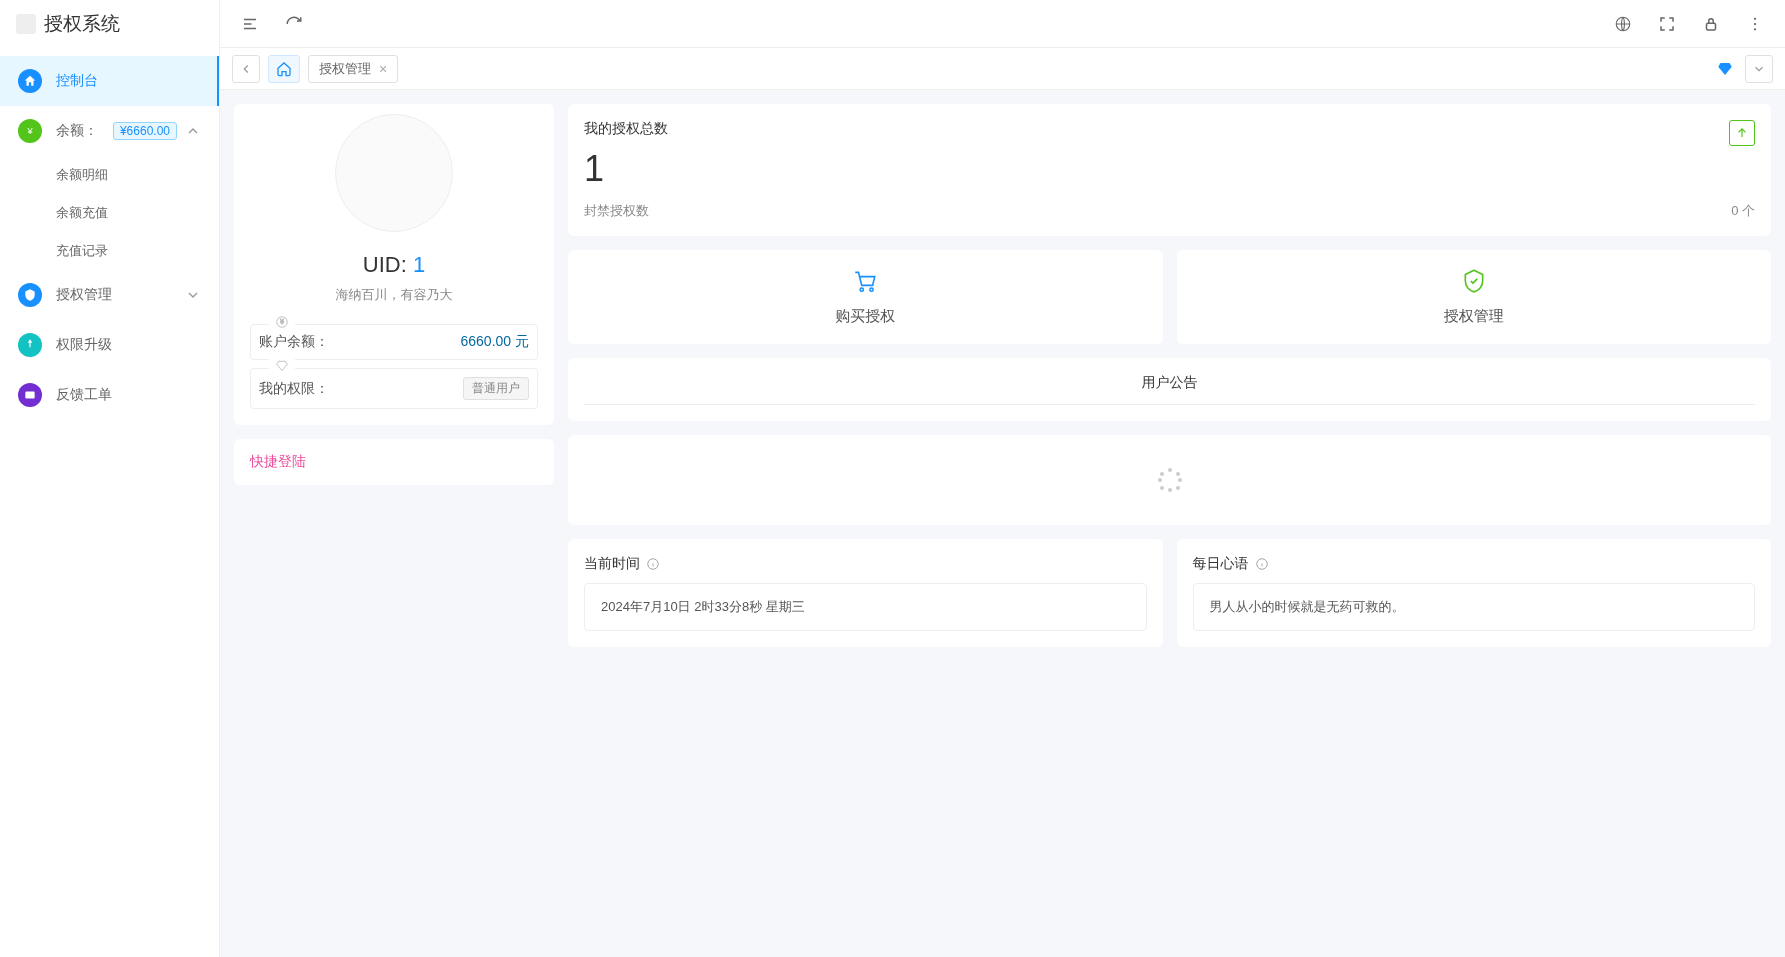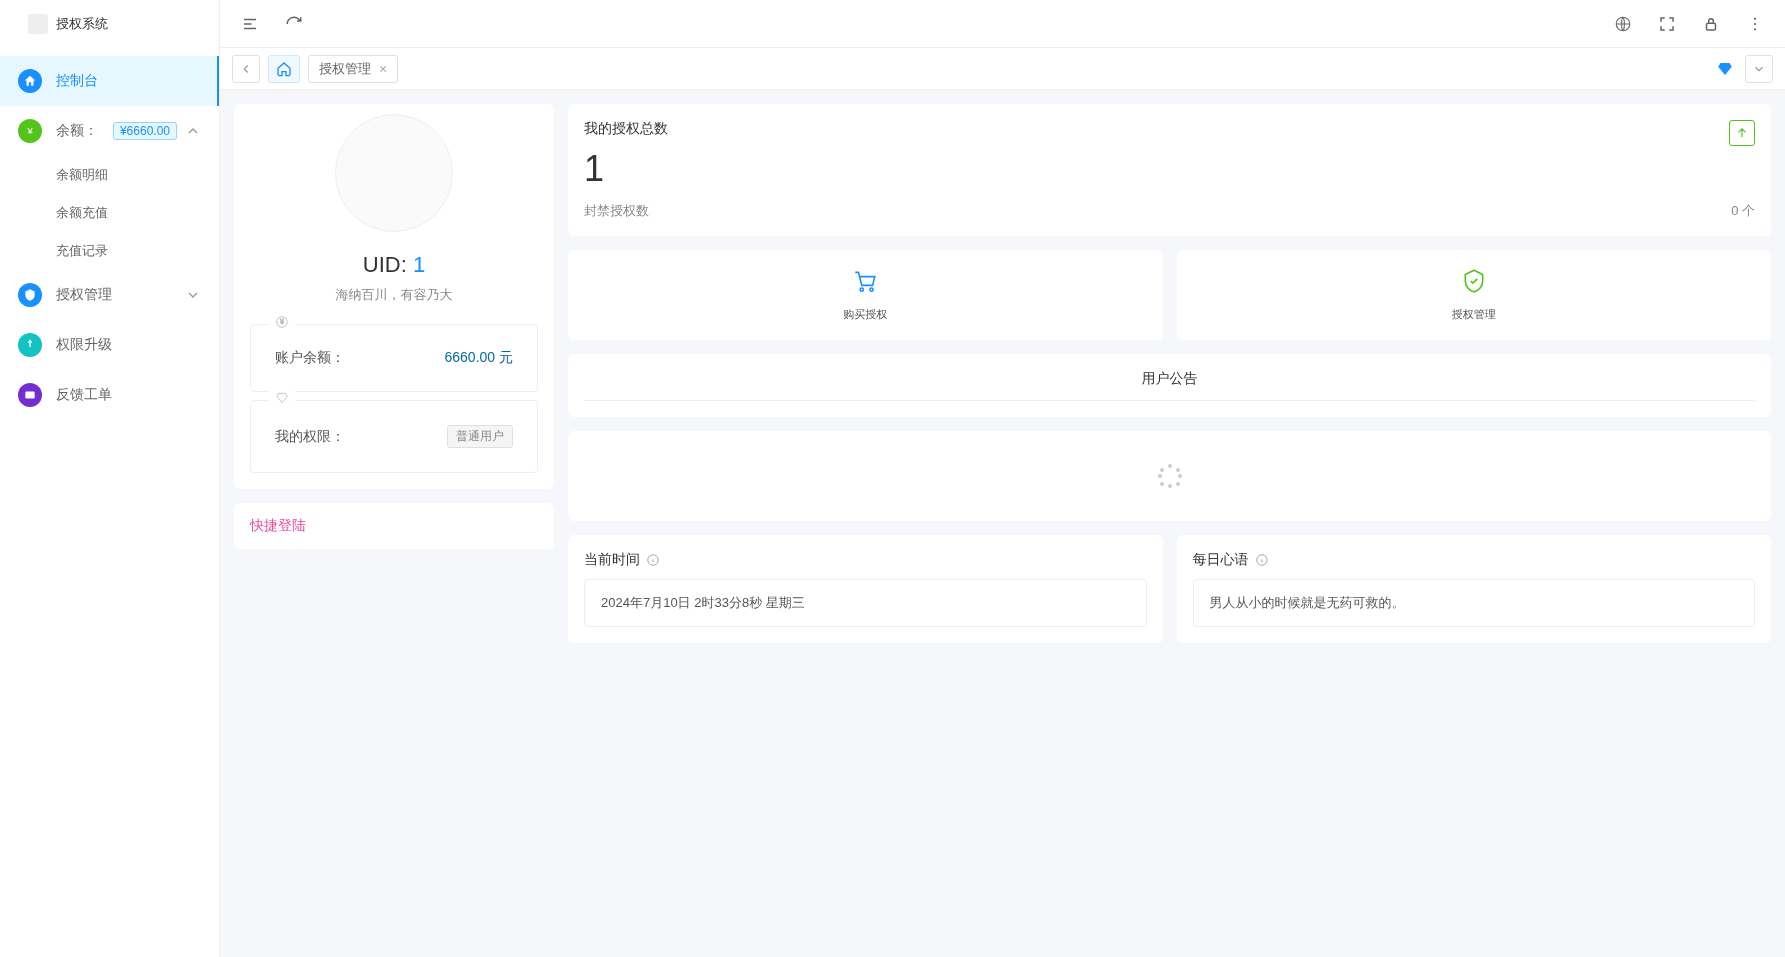--- a/index.html
+++ b/index.html
@@ -1,20 +1,20 @@
 <!DOCTYPE html>
 <html><head>
 <meta charset="utf-8">
 <style>
 * { margin: 0; padding: 0; box-sizing: border-box; }
 body { font-family: -apple-system, BlinkMacSystemFont, "Segoe UI", "PingFang SC", "Microsoft YaHei", sans-serif; background: #f5f7fa; color: #333; font-size: 14px; }
 
 .layout { display: flex; height: 100vh; }
 .sidebar { width: 220px; background: #fff; border-right: 1px solid #eee; display: flex; flex-direction: column; }
-.sidebar-header { height: 48px; display: flex; align-items: center; padding: 17px 16px; font-size: 13px; color: #333; font-weight: 500; margin-left: 12px; }
+.sidebar-header { height: 48px; display: flex; align-items: center; padding: 17px 16px; font-size: 19px; color: #333; font-weight: 500; }
 .sidebar-header .logo-icon { width: 20px; height: 20px; background: #eee; border-radius: 3px; margin-right: 8px; }
 
 .menu { flex: 1; padding-top: 8px; }
 .menu-item { display: flex; align-items: center; height: 50px; padding: 0 18px; cursor: pointer; color: #666; position: relative; }
 .menu-item.active { color: #1890ff; background: #e6f7ff; border-right: 2px solid #1890ff; }
 .menu-item .mi-icon { width: 24px; height: 24px; border-radius: 50%; margin-right: 14px; display: flex; align-items: center; justify-content: center; flex-shrink: 0; }
 .menu-item .mi-icon svg { width: 14px; height: 14px; }
 .menu-item .mi-label { flex: 1; }
 .menu-item .mi-arrow { width: 16px; height: 16px; color: #999; }
 .menu-item .mi-badge { background: #e6f7ff; color: #1890ff; border: 1px solid #91d5ff; padding: 1px 6px; border-radius: 3px; font-size: 12px; }
@@ -48,40 +48,40 @@
 .card-title { font-size: 14px; color: #333; margin-bottom: 10px; }
 .card-title.with-icon { display: flex; align-items: center; gap: 6px; }
 .card-title .info-icon { width: 14px; height: 14px; color: #999; }
 
 .profile { text-align: center; padding-top: 10px; }
 .avatar { width: 118px; height: 118px; border-radius: 50%; border: 1px solid #eee; margin: 0 auto 20px; background: #fafafa; }
 .uid { font-size: 22px; color: #333; }
 .uid .num { color: #1890ff; }
 .motto { color: #888; font-size: 13px; margin-top: 8px; margin-bottom: 20px; }
 
-.fieldset { border: 1px solid #eee; border-radius: 4px; margin-top: 8px; position: relative; padding: 24px; }
+.fieldset { border: 1px solid #eee; border-radius: 4px; margin-top: 8px; position: relative; padding: 8px; }
 .fieldset-legend { position: absolute; top: -10px; left: 18px; background: #fff; padding: 0 6px; color: #bbb; }
 .fieldset-legend svg { width: 14px; height: 14px; }
 .fieldset-row { display: flex; justify-content: space-between; align-items: center; }
 .fieldset-row .label { color: #555; }
 .fieldset-row .value { color: #0369a1; }
 .tag { background: #f5f5f5; border: 1px solid #e0e0e0; color: #888; padding: 2px 8px; border-radius: 3px; font-size: 12px; }
 
 .quick-login { padding: 14px 16px; font-size: 14px; color: #ec4899; }
 
 .stat-big { font-size: 36px; color: #333; font-weight: 300; margin: 6px 0 12px; }
 .stat-sub { display: flex; justify-content: space-between; color: #888; font-size: 13px; }
 .scroll-top-btn { float: right; width: 26px; height: 26px; border: 1px solid #52c41a; border-radius: 3px; display: flex; align-items: center; justify-content: center; color: #52c41a; cursor: pointer; }
 
 .action-row { display: flex; gap: 14px; }
 .action-btn { flex: 1; background: #fff; border-radius: 6px; padding: 18px; text-align: center; cursor: pointer; }
 .action-btn .ab-icon { margin-bottom: 10px; color: #1890ff; }
 .action-btn .ab-icon.green { color: #52c41a; }
 .action-btn .ab-icon svg { width: 26px; height: 26px; }
-.action-btn .ab-label { color: #555; font-size: 11px; }
+.action-btn .ab-label { color: #555; font-size: 15px; }
 
 .announce { min-height: 50px; text-align: center; }
 .announce hr { border: none; border-top: 1px solid #eee; margin-top: 12px; }
 
 .links-card { min-height: 90px; display: flex; flex-direction: column; }
 .loading { flex: 1; display: flex; align-items: center; justify-content: center; color: #ccc; }
 .spinner { width: 24px; height: 24px; position: relative; }
 .spinner span { position: absolute; width: 4px; height: 4px; background: #ccc; border-radius: 50%; }
 
 .row2 { display: flex; gap: 14px; }

